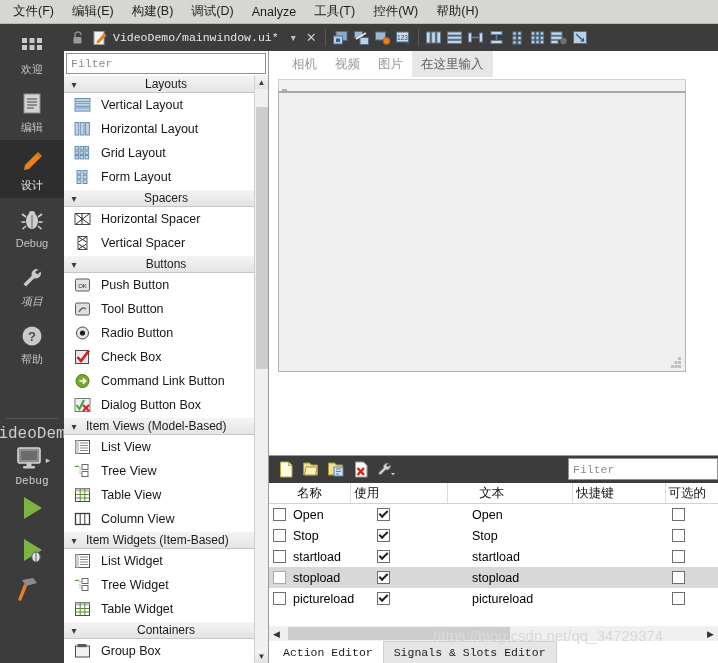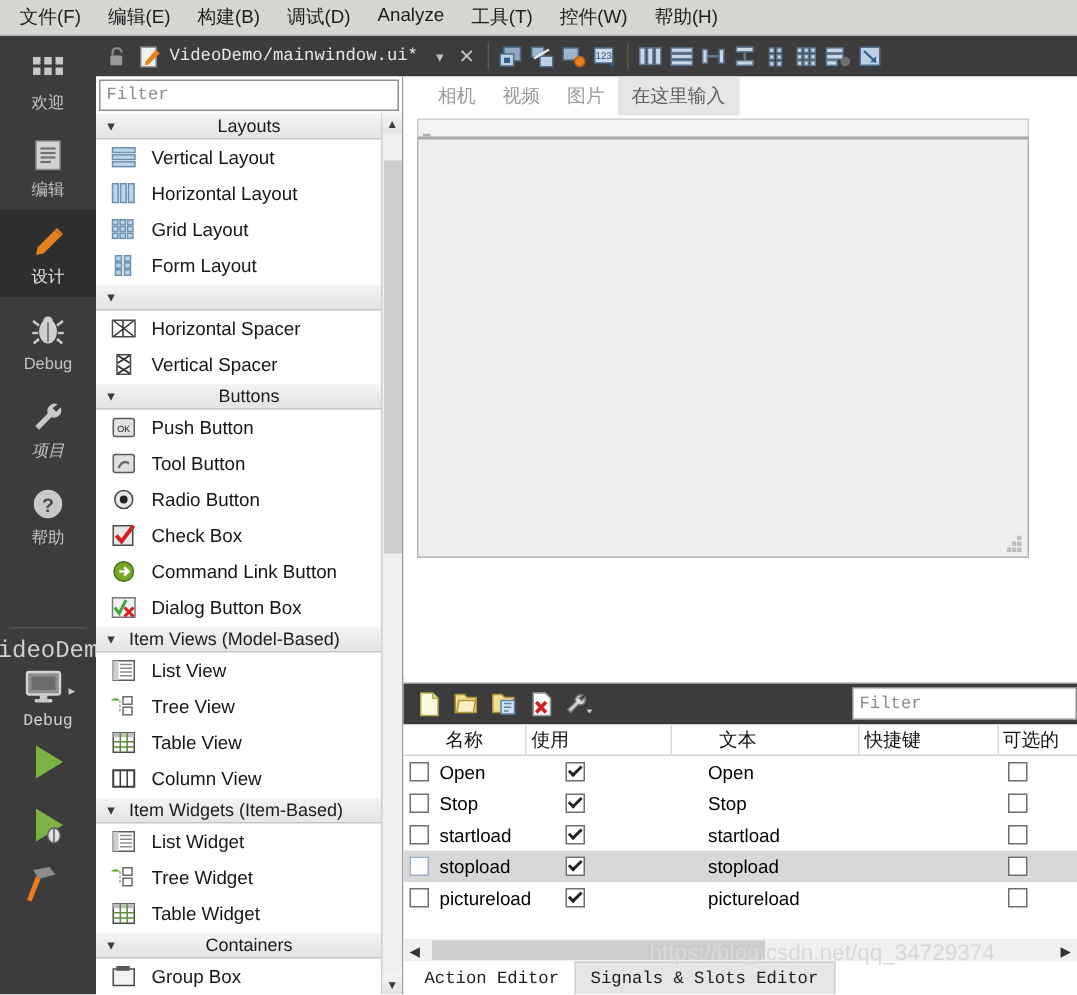--- a/index.html
+++ b/index.html
@@ -9,21 +9,21 @@
     font-size: 12px;
     background: #ffffff;
     overflow: hidden;
   }
   #app { position: relative; width: 718px; height: 663px; }
 
   
   .menubar {
     position: absolute; left: 0; top: 0; width: 718px; height: 24px;
     background: #d6d6d2;
-    display: flex; 
+    display: flex; align-items: center;
     padding-left: 4px;
     border-bottom: 1px solid #b8b8b4;
   }
   .menu-item {
     padding: 3px 9px; color: #1c1c1c; font-size: 12.5px;
     white-space: nowrap; cursor: default;
   }
 
   
   .modebar {
@@ -514,20 +514,21 @@
               <rect x="4" y="10.9" width="4" height="3.6"></rect>
                 <rect x="10" y="10.9" width="4" height="3.6"></rect>
             </g>
           </svg>
         </span>
         <span>Form Layout</span>
       </div>
 
       <div class="wb-group">
         <span class="chev">▾</span>
+        <span class="gtitle">Spacers</span>
       </div>
       <div class="wb-item">
         <span class="wb-ico">
           <svg width="20" height="16" viewBox="0 0 20 16">
             <rect x="2" y="2.5" width="15" height="11" fill="#fff" stroke="#4a4a4a"></rect>
             <path d="M3 3 L16 13 M16 3 L3 13 M9 3 L9 13" stroke="#2b2b2b" stroke-width="1"></path>
           </svg>
         </span>
         <span>Horizontal Spacer</span>
       </div>

